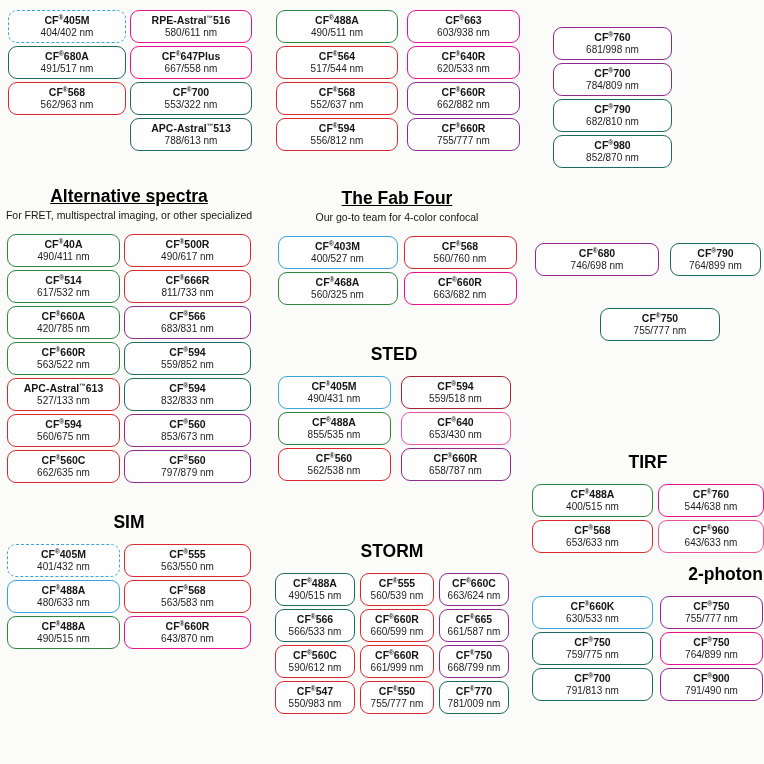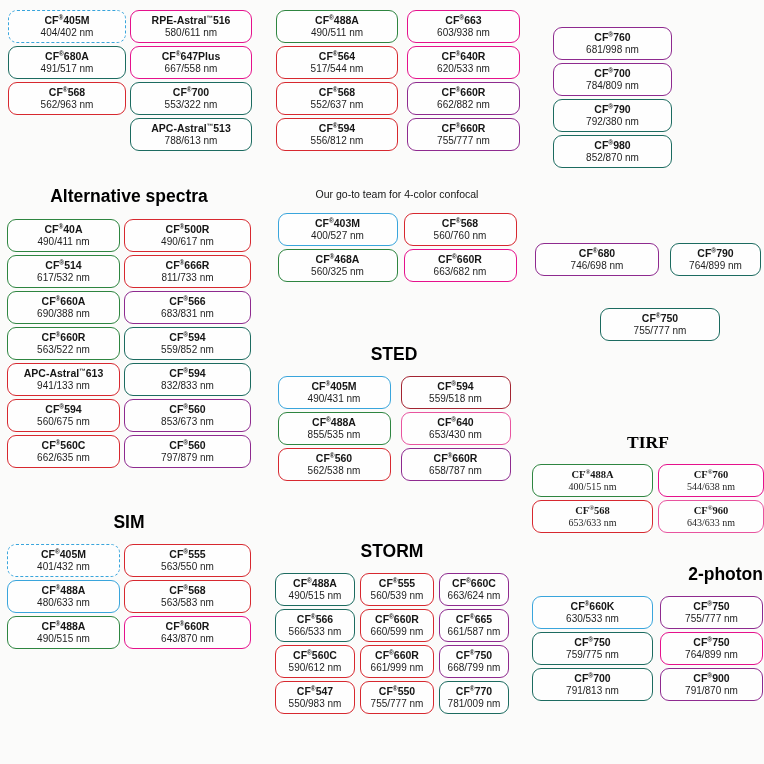--- a/index.html
+++ b/index.html
@@ -10,21 +10,21 @@
   .col{display:flex;flex-direction:column;gap:3px;}
   .pill{box-sizing:border-box;height:33px;width:100%;background:#fefefe;
         border:1.8px solid #333;border-radius:9px;display:flex;flex-direction:column;
         justify-content:center;align-items:center;}
   .pill.dashed{border-style:dashed;}
   .nm{font-size:10.5px;font-weight:700;color:#161616;line-height:1.25;white-space:nowrap;}
   .val{font-size:10px;color:#1d1d1d;line-height:1.2;white-space:nowrap;}
   sup.reg{font-size:6.5px;line-height:0;}
   .group-title{font-size:17.5px;font-weight:700;color:#000;text-align:center;
                line-height:1.22;margin:0 0 11px 0;}
-  .has-sub .group-title{margin-bottom:12px;}
+  .has-sub .group-title{margin-bottom:2px;text-decoration:underline;}
   .group-sub{font-size:10.5px;color:#151515;text-align:center;white-space:nowrap;
              margin:0 0 13px 0;}
 
   #g-top-left{left:8px;top:10px;}        #g-top-left .cols{gap:4px;}
   #g-top-left .c0{width:118px;}          #g-top-left .c1{width:122px;}
   #g-top-mid{left:276px;top:10px;}       #g-top-mid .cols{gap:9px;}
   #g-top-mid .c0{width:122px;}           #g-top-mid .c1{width:113px;}
   #g-top-right{left:553px;top:27px;}     #g-top-right .c0{width:119px;}
   #g-alt-spectra{left:6px;top:186px;width:246px;}
   #g-alt-spectra .cols{gap:4px;}
@@ -32,21 +32,21 @@
   #g-fab-four{left:272px;top:188px;width:250px;}
   #g-fab-four .c0{width:120px;}          #g-fab-four .c1{width:113px;}
   #g-mid-right{left:535px;top:243px;}    #g-mid-right .cols{gap:11px;}
   #g-mid-right .c0{width:124px;}         #g-mid-right .c1{width:91px;}
   #g-photoacoustic{left:584px;top:308px;width:152px;}
   #g-photoacoustic .group-title{width:130px;margin-bottom:15px;}
   #g-photoacoustic .c0{width:120px;}
   #g-sted{left:274px;top:344px;width:240px;}
   #g-sted .cols{gap:10px;}
   #g-sted .c0{width:113px;}              #g-sted .c1{width:110px;}
-  #g-tirf{left:532px;top:432px;width:232px;font-family:Liberation Serif, serif;}
+  #g-tirf{left:532px;top:452px;width:232px;}
   #g-tirf .cols{gap:5px;}
   #g-tirf .c0{width:121px;}              #g-tirf .c1{width:106px;}
   #g-sim{left:6px;top:512px;width:246px;}
   #g-sim .cols{gap:4px;}
   #g-sim .c0{width:113px;}               #g-sim .c1{width:127px;}
   #g-storm{left:274px;top:541px;width:236px;}
   #g-storm .cols{gap:5px;}
   #g-storm .c0{width:80px;} #g-storm .c1{width:74px;} #g-storm .c2{width:70px;}
   #g-two-photon{left:530px;top:564px;width:233px;align-items:flex-end;}
   #g-two-photon .cols{gap:7px;}
@@ -138,52 +138,53 @@
           <div class="pill" style="border-color: rgb(142, 42, 143);">
             <div class="nm">CF<sup class="reg">®</sup>760</div>
             <div class="val">681/998 nm</div>
           </div>
           <div class="pill" style="border-color: rgb(142, 42, 143);">
             <div class="nm">CF<sup class="reg">®</sup>700</div>
             <div class="val">784/809 nm</div>
           </div>
           <div class="pill" style="border-color: rgb(28, 107, 96);">
             <div class="nm">CF<sup class="reg">®</sup>790</div>
-            <div class="val">792/380 nm</div>
+            <div class="val">682/810 nm</div>
           </div>
           <div class="pill" style="border-color: rgb(28, 107, 96);">
             <div class="nm">CF<sup class="reg">®</sup>980</div>
             <div class="val">852/870 nm</div>
           </div>
         </div>
       </div>
     </div>
   <div class="group has-sub" id="g-alt-spectra">
       <div class="group-title">Alternative spectra</div>
+      <div class="group-sub">For FRET, multispectral imaging, or other specialized</div>
       <div class="cols">
         <div class="col c0">
           <div class="pill" style="border-color: rgb(46, 133, 64);">
             <div class="nm">CF<sup class="reg">®</sup>40A</div>
             <div class="val">490/411 nm</div>
           </div>
           <div class="pill" style="border-color: rgb(46, 133, 64);">
             <div class="nm">CF<sup class="reg">®</sup>514</div>
             <div class="val">617/532 nm</div>
           </div>
           <div class="pill" style="border-color: rgb(46, 133, 64);">
             <div class="nm">CF<sup class="reg">®</sup>660A</div>
-            <div class="val">690/388 nm</div>
+            <div class="val">420/785 nm</div>
           </div>
           <div class="pill" style="border-color: rgb(46, 133, 64);">
             <div class="nm">CF<sup class="reg">®</sup>660R</div>
             <div class="val">563/522 nm</div>
           </div>
           <div class="pill" style="border-color: rgb(215, 40, 47);">
             <div class="nm">APC-Astral<sup class="reg">™</sup>613</div>
-            <div class="val">941/133 nm</div>
+            <div class="val">527/133 nm</div>
           </div>
           <div class="pill" style="border-color: rgb(215, 40, 47);">
             <div class="nm">CF<sup class="reg">®</sup>594</div>
             <div class="val">560/675 nm</div>
           </div>
           <div class="pill" style="border-color: rgb(215, 40, 47);">
             <div class="nm">CF<sup class="reg">®</sup>560C</div>
             <div class="val">662/635 nm</div>
           </div>
         </div>
@@ -213,20 +214,21 @@
             <div class="val">853/673 nm</div>
           </div>
           <div class="pill" style="border-color: rgb(142, 42, 143);">
             <div class="nm">CF<sup class="reg">®</sup>560</div>
             <div class="val">797/879 nm</div>
           </div>
         </div>
       </div>
     </div>
   <div class="group has-sub" id="g-fab-four">
+      <div class="group-title">The Fab Four</div>
       <div class="group-sub">Our go-to team for 4-color confocal</div>
       <div class="cols">
         <div class="col c0">
           <div class="pill" style="border-color: rgb(57, 165, 220);">
             <div class="nm">CF<sup class="reg">®</sup>403M</div>
             <div class="val">400/527 nm</div>
           </div>
           <div class="pill" style="border-color: rgb(46, 133, 64);">
             <div class="nm">CF<sup class="reg">®</sup>468A</div>
             <div class="val">560/325 nm</div>
@@ -441,18 +443,18 @@
           <div class="pill" style="border-color: rgb(142, 42, 143);">
             <div class="nm">CF<sup class="reg">®</sup>750</div>
             <div class="val">755/777 nm</div>
           </div>
           <div class="pill" style="border-color: rgb(229, 17, 140);">
             <div class="nm">CF<sup class="reg">®</sup>750</div>
             <div class="val">764/899 nm</div>
           </div>
           <div class="pill" style="border-color: rgb(142, 42, 143);">
             <div class="nm">CF<sup class="reg">®</sup>900</div>
-            <div class="val">791/870 nm</div>
+            <div class="val">791/490 nm</div>
           </div>
         </div>
       </div>
     </div>
 </div>
 
 </body></html>

